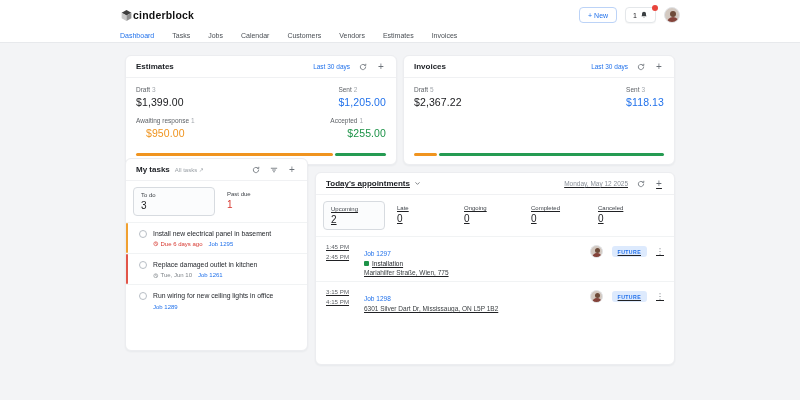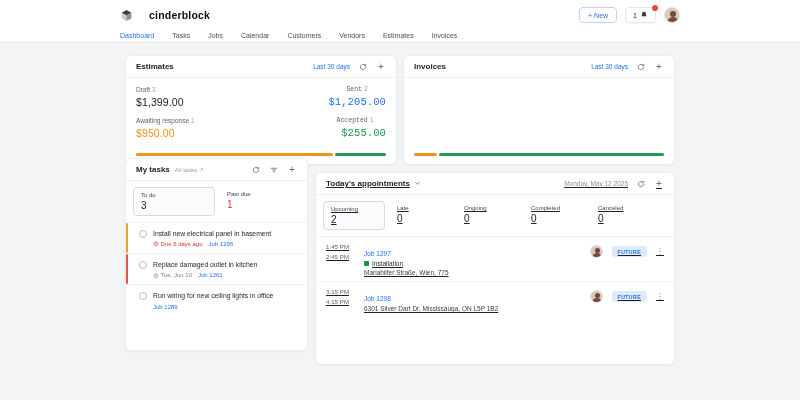--- a/index.html
+++ b/index.html
@@ -3,21 +3,21 @@
 <meta charset="utf-8">
 <style>
   * { margin:0; padding:0; box-sizing:border-box; }
   html,body { width:800px; height:400px; }
   body { font-family:"Liberation Sans", sans-serif; background:#f3f4f6; color:#202124; }
   .screen { position:relative; width:800px; height:400px; overflow:hidden; }
 
   
   .topbar { position:absolute; top:0; left:0; width:800px; height:30px; background:#fff; }
   .topbar-inner { width:560px; margin:0 auto; height:30px; display:flex; align-items:center; justify-content:space-between; }
-  .brand { display:flex; align-items:center; gap:16px; }
+  .brand { display:flex; align-items:center; gap:0; }
   .brand-name { font-size:10.5px; font-weight:800; letter-spacing:.2px; color:#111; }
   .header-actions { display:flex; align-items:center; gap:8px; }
   .btn-new { display:inline-flex; align-items:center; height:16px; padding:0 8px; font-size:7px; color:#2272eb; background:#fff; border:1px solid #bcd3f7; border-radius:4px; cursor:pointer; font-family:inherit; }
   .btn-bell { position:relative; display:inline-flex; align-items:center; gap:3px; height:16px; padding:0 7px; background:#fff; border:1px solid #e4e7ea; border-radius:4px; box-shadow:0 1px 1px rgba(0,0,0,.04); cursor:pointer; font-family:inherit; }
   .bell-count { font-size:7px; color:#202124; }
   .bell-dot { position:absolute; top:-3px; right:-3px; width:6px; height:6px; border-radius:50%; background:#e8453c; }
   .avatar { width:16px; height:16px; border-radius:50%; background:#d3c9c1; border:1px solid #e1e3e6; position:relative; overflow:hidden; flex:none; }
   .avatar::before { content:""; position:absolute; top:3px; left:5px; width:6px; height:6px; border-radius:50%; background:#6e4b39; }
   .avatar::after { content:""; position:absolute; bottom:-2px; left:2px; width:12px; height:7px; border-radius:6px 6px 0 0; background:#84433a; }
   .avatar.sm { width:13px; height:13px; }
@@ -39,24 +39,24 @@
   .head-date { font-size:6.5px; color:#8a9099; }
   .icon-btn { display:inline-flex; align-items:center; justify-content:center; width:10px; height:10px; color:#6b7178; cursor:pointer; }
   .icon-btn svg { width:8px; height:8px; display:block; }
   .plus-glyph { font-size:10px; line-height:8px; color:#6b7178; }
 
   
   .stat-grid { padding:8px 10px 0; }
   .stat-row { display:flex; justify-content:space-between; margin-bottom:9px; }
   .stat .lab { font-size:6.5px; color:#5f6368; margin-bottom:3px; }
   .stat .lab .cnt { color:#a3a8ae; margin-left:2px; }
-  .stat.right { text-align:center;font-family:Liberation Mono, monospace; }
+  .stat.right { text-align:left; }
   .amount { font-size:10.5px; letter-spacing:.1px; color:#202124; }
   .amount.blue { color:#2272eb; }
-  .amount.orange { color:#ef941f; }
+  .amount.orange { color:#ef941f;text-align:center; }
   .amount.green { color:#1d9348;margin-left:17px; }
   .owed-badge { display:inline-flex; align-items:center; gap:2px; background:#fdeaea; color:#d7372f; border-radius:7px; padding:1px 4px; font-size:6px; margin-left:3px; vertical-align:middle; }
   .owed-badge svg { width:5.5px; height:5.5px; }
   .bar { position:absolute; left:10px; right:10px; bottom:8px; height:3px; display:flex; gap:2px; }
   .bar span { height:3px; border-radius:2px; }
   .seg-orange { background:#f0941f; }
   .seg-green { background:#259b52; flex:1; }
 
   
   .head-sub { font-size:6px; color:#9aa0a6; margin-left:5px; cursor:pointer; }
@@ -194,20 +194,30 @@
           <svg viewBox="0 0 16 16">
               <path d="M13.3 8a5.3 5.3 0 1 1-1.55-3.75" fill="none" stroke="currentColor" stroke-width="1.7" stroke-linecap="round"></path>
               <path d="M13.6 1.6v3.2h-3.2" fill="none" stroke="currentColor" stroke-width="1.7"></path>
             </svg>
         </span>
         <span class="icon-btn plus-glyph">+</span>
       </div>
     </div>
     <div class="stat-grid">
       <div class="stat-row">
+        <div class="stat left">
+          <div class="lab"><span>Draft</span><span class="cnt">5</span></div>
+          <div class="amount">$2,367.22</div>
+        </div>
+        <div class="stat right">
+          <div class="lab"><span>Sent</span><span class="cnt">3</span></div>
+          <div class="amount blue">$118.13</div>
+        </div>
+      </div>
+      <div class="stat-row">
       </div>
     </div>
     <div class="bar">
       <span class="seg-orange" style="width: 9.1%;"></span>
       <span class="seg-green"></span>
     </div>
   </section>
 
   <section class="card pos-tasks">
     <div class="card-head">

